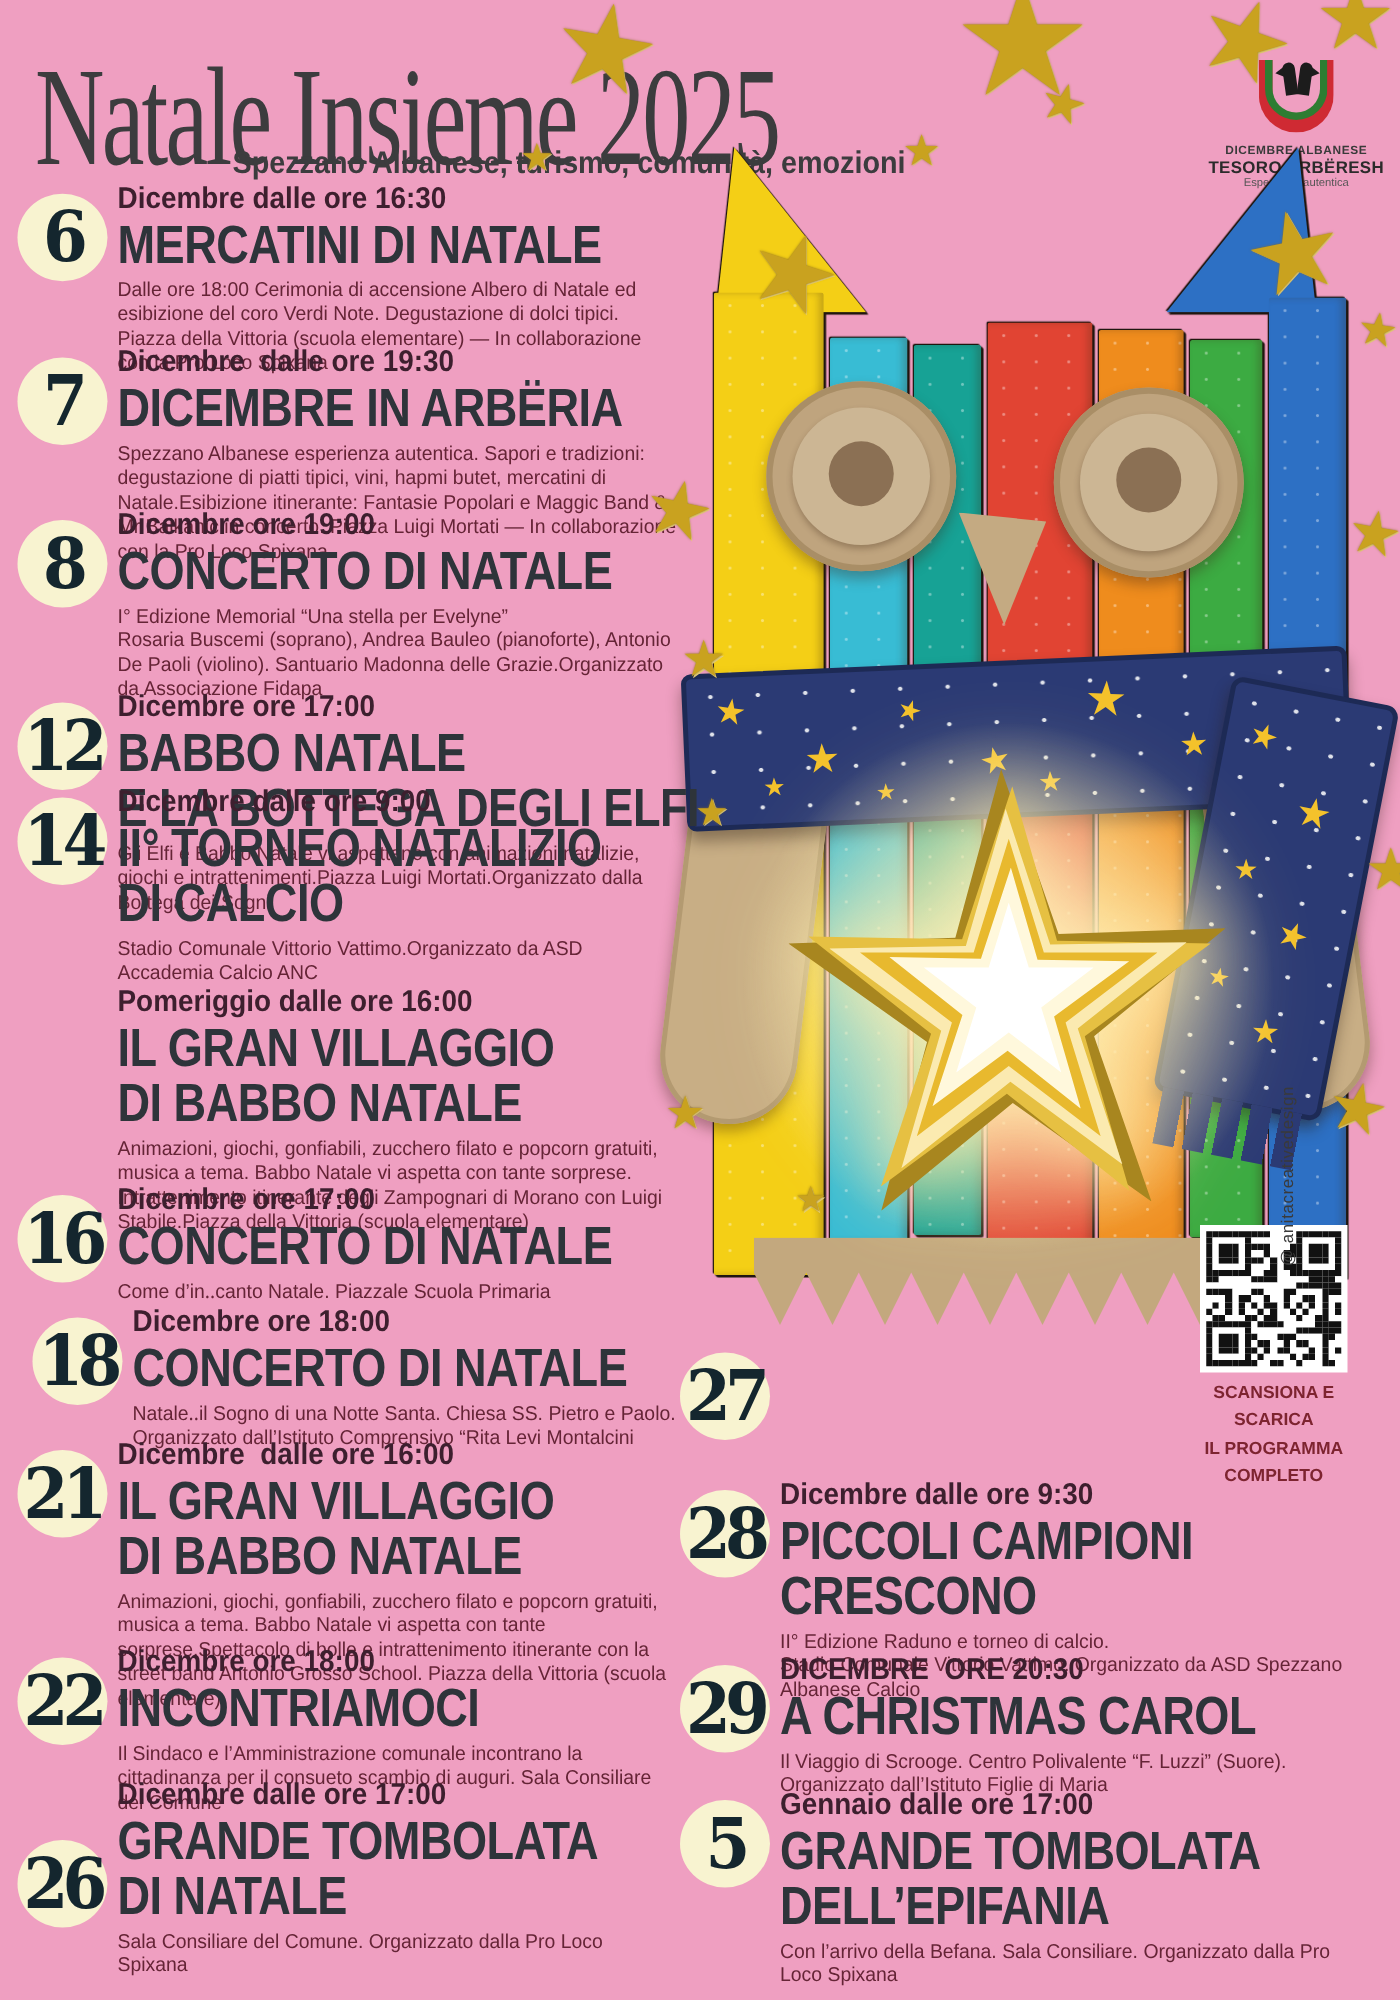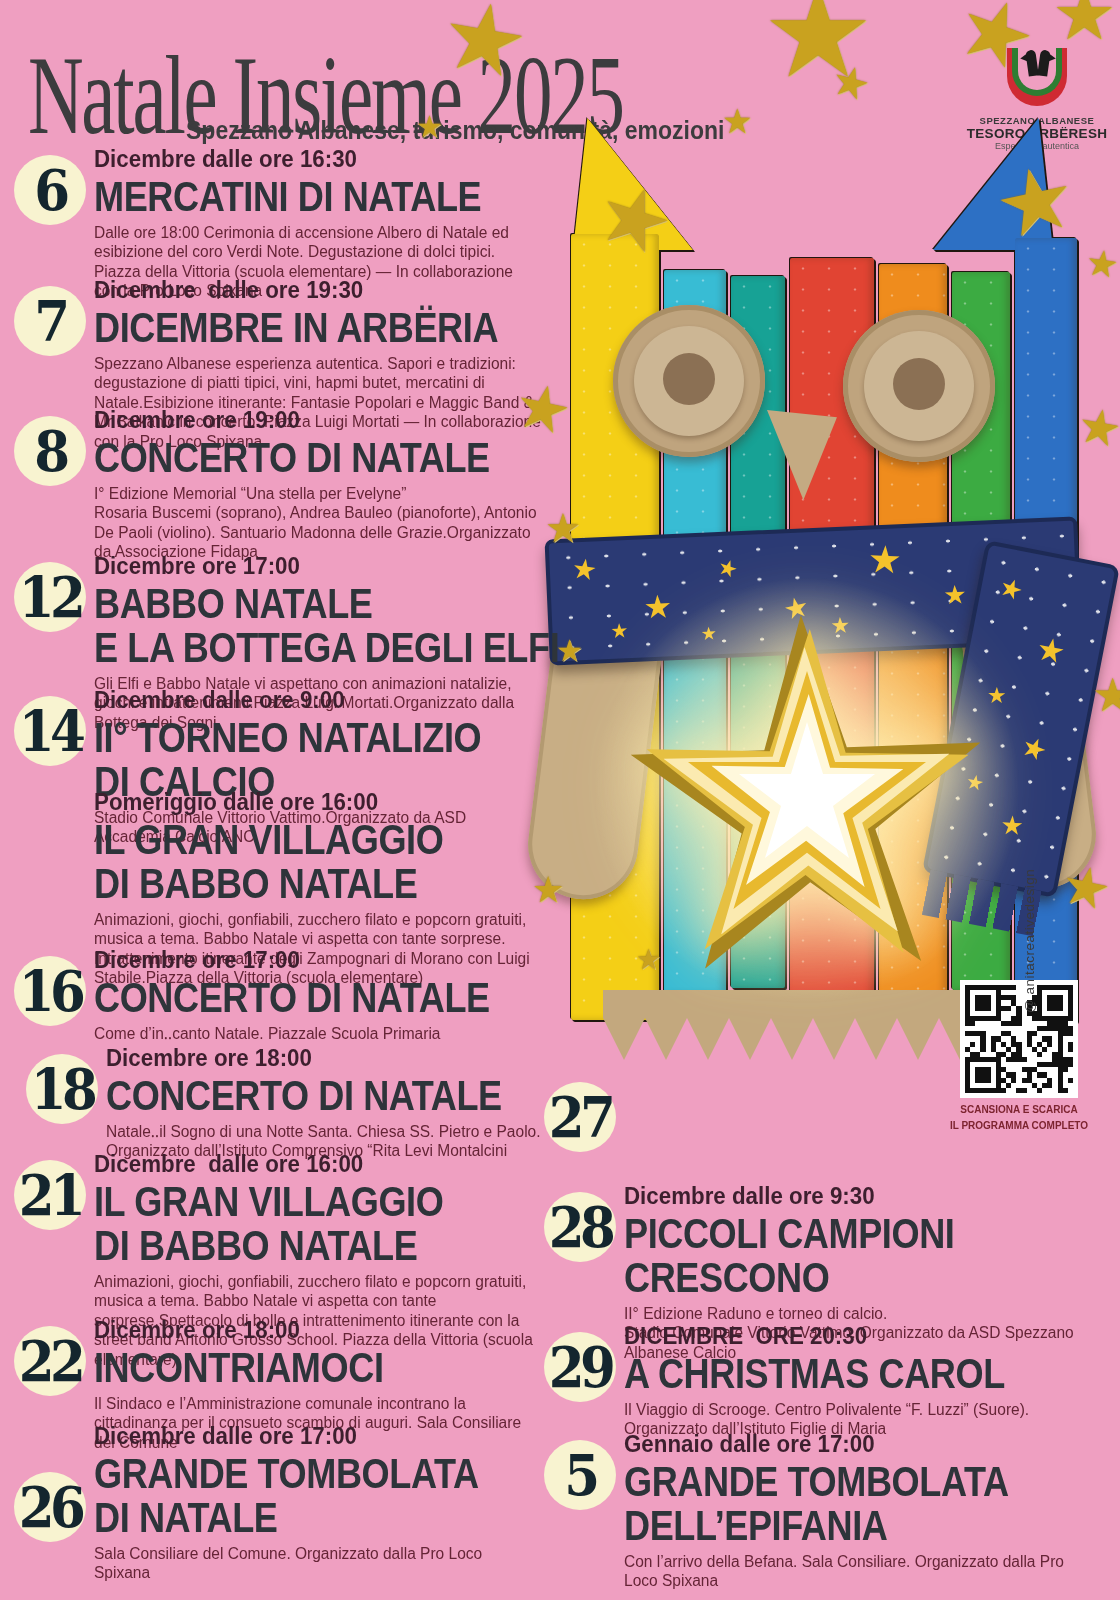--- a/index.html
+++ b/index.html
@@ -102,40 +102,40 @@
     background:radial-gradient(circle,rgba(255,242,190,.85) 0%,rgba(255,242,190,.35) 45%,transparent 70%);}
 
   
   .glit{position:absolute;color:#c9a21f;line-height:1;text-shadow:0 0 2px #8a6d1f,1px 1px 0 #e8d27a;}
   .glit:before{content:"★";}
   #qr{position:absolute;left:960px;top:980px;width:118px;height:118px;background:#fff;padding:5px;box-sizing:border-box;}
   #qr-grid{display:grid;width:108px;height:108px;grid-template-columns:repeat(21,1fr);grid-template-rows:repeat(21,1fr);}
   #qr-grid div{background:#fff;}
   #qr-grid div.on{background:#111;}
   .qr-caption{position:absolute;left:938px;top:1102px;width:162px;text-align:center;
-    font-size:10px;font-weight:700;color:#7d2430;line-height:1.6;}
+    font-size:14px;font-weight:700;color:#7d2430;line-height:1.6;}
   .credit{position:absolute;left:1022px;top:838px;height:175px;writing-mode:vertical-rl;
     transform:rotate(180deg);font-size:13.5px;color:#3a3a3a;letter-spacing:.5px;}
 </style>
 </head>
 <body>
 
 <div id="poster">
 
   <div class="main-title">Natale Insieme 2025</div>
   <div class="subtitle">Spezzano Albanese, turismo, comunità, emozioni</div>
 
 
   <div class="logo-tesoro">
     <div class="tesoro-mark">
       <div class="horseshoe"></div>
         <div class="bird b1"></div>
         <div class="bird b2"></div>
     </div>
-    <div class="tesoro-line1">SPEZZANO ALBANESE</div>
+    <div class="tesoro-line1">DICEMBRE ALBANESE</div>
     <div class="tesoro-line2">TESORO ARBËRESH</div>
     <div class="tesoro-line3">Esperienza autentica</div>
   </div>
 
   <div id="owl">
     <div class="owl-shape">
       <div class="ear left"></div>
       <div class="ear right"></div>
       <div class="strips" id="owl-strips">
           <div class="strip" style="background-color: rgb(244, 207, 22); flex: 0 0 88px; margin-top: 6px; margin-bottom: 8px;"></div>
@@ -231,21 +231,21 @@
         <span class="day">12</span>
       </div>
     <div class="event-body">
       <div class="event-date">Dicembre ore 17:00</div>
       <div class="event-title">BABBO NATALE
 E LA BOTTEGA DEGLI ELFI</div>
       <div class="event-desc">Gli Elfi e Babbo Natale vi aspettano con animazioni natalizie, giochi e intrattenimenti.Piazza Luigi Mortati.Organizzato dalla Bottega dei Sogni</div>
     </div>
   </div>
 
-  <div class="event" style="top:686px;justify-content:flex-end;">
+  <div class="event" style="top:628px;justify-content:flex-end;">
     <div class="day-circle">
         <span class="day">14</span>
       </div>
     <div class="event-body">
       <div class="event-date">Dicembre dalle ore 9:00</div>
       <div class="event-title">II° TORNEO NATALIZIO
 DI CALCIO</div>
       <div class="event-desc">Stadio Comunale Vittorio Vattimo.Organizzato da ASD Accademia Calcio ANC</div>
     </div>
   </div>

